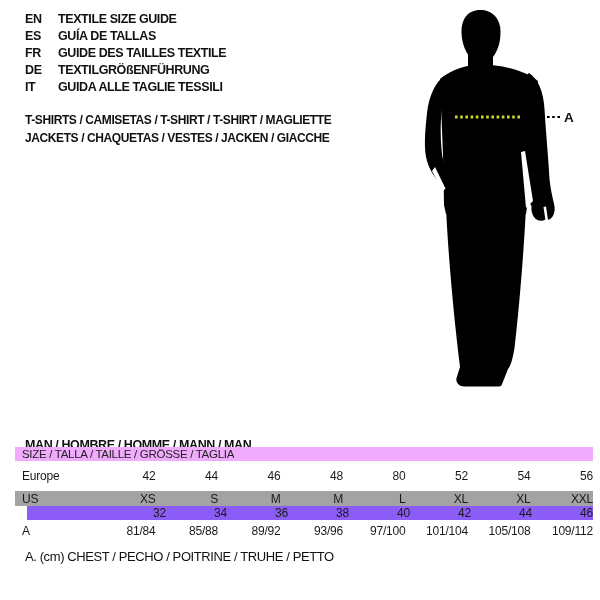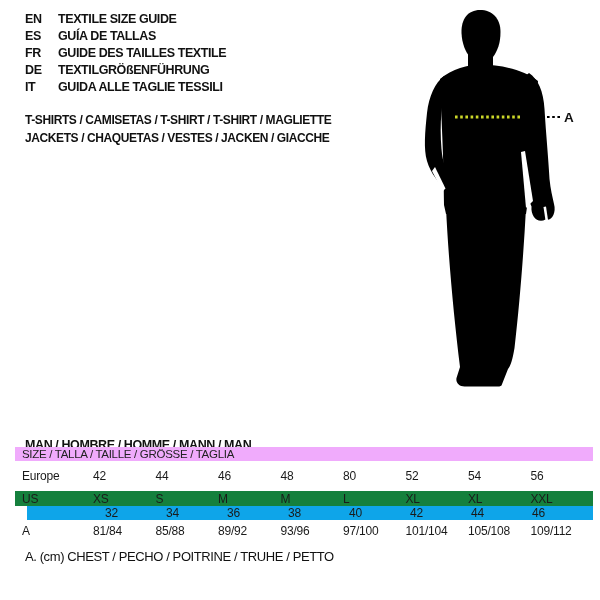--- a/index.html
+++ b/index.html
@@ -30,21 +30,21 @@
     background:#c5c5c5;height:14px;line-height:14px;
     padding-left:7px;font-size:11.5px;color:#222;letter-spacing:-0.3px;
   }
   .t-row{display:grid;grid-template-columns:78px repeat(8,1fr);align-items:center;}
   .t-row.shaded{background:#ececec;}
   .row-europe{height:30px;}
   .row-us{height:15px;}
   .row-usnum{height:14px;}
   .row-a{height:21px;}
   .t-label{padding-left:7px;text-align:left;}
-  .t-cell{text-align:left;}
+  .t-cell{text-align:right;}
 
   
   .footnote{left:25px;top:549px;font-weight:normal;font-size:13px;letter-spacing:-0.4px;}
 </style>
 </head>
 <body>
 
 <div class="abs lang-block">
   <div class="lang-row">
     <span class="lang-code">EN</span>
@@ -110,33 +110,33 @@
     <div class="t-cell">42</div>
     <div class="t-cell">44</div>
     <div class="t-cell">46</div>
     <div class="t-cell">48</div>
     <div class="t-cell">80</div>
     <div class="t-cell">52</div>
     <div class="t-cell">54</div>
     <div class="t-cell">56</div>
   </div>
 
-  <div class="t-row row-us shaded" style="background: #15803d;">
+  <div class="t-row row-us shaded" style="background: #a3a3a3;">
     <div class="t-label">US</div>
     <div class="t-cell">XS</div>
     <div class="t-cell">S</div>
     <div class="t-cell">M</div>
     <div class="t-cell">M</div>
     <div class="t-cell">L</div>
     <div class="t-cell">XL</div>
     <div class="t-cell">XL</div>
     <div class="t-cell">XXL</div>
   </div>
 
-  <div class="t-row row-usnum shaded" style="background: #0ea5e9; margin-left: 12px;">
+  <div class="t-row row-usnum shaded" style="background: #8b5cf6; margin-left: 12px;">
     <div class="t-label"></div>
     <div class="t-cell">32</div>
     <div class="t-cell">34</div>
     <div class="t-cell">36</div>
     <div class="t-cell">38</div>
     <div class="t-cell">40</div>
     <div class="t-cell">42</div>
     <div class="t-cell">44</div>
     <div class="t-cell">46</div>
   </div>

